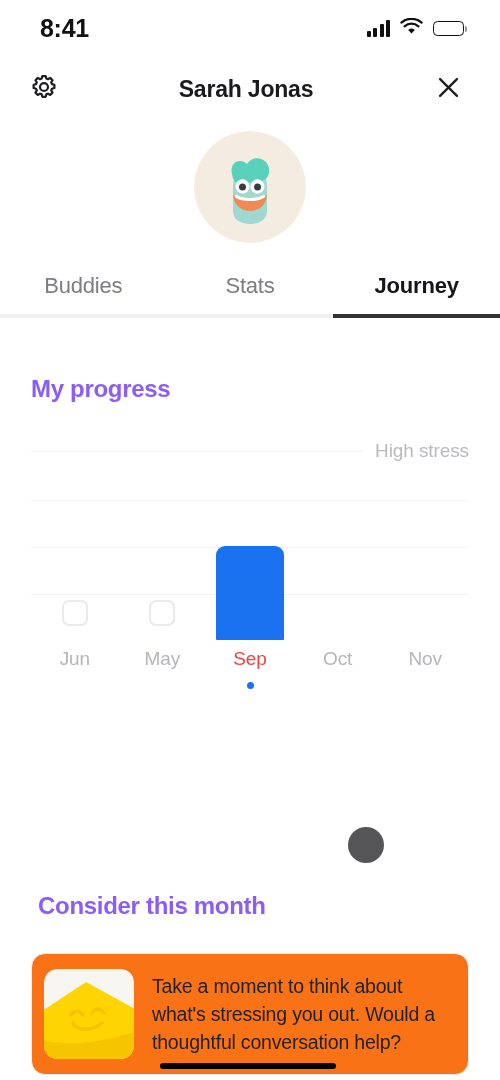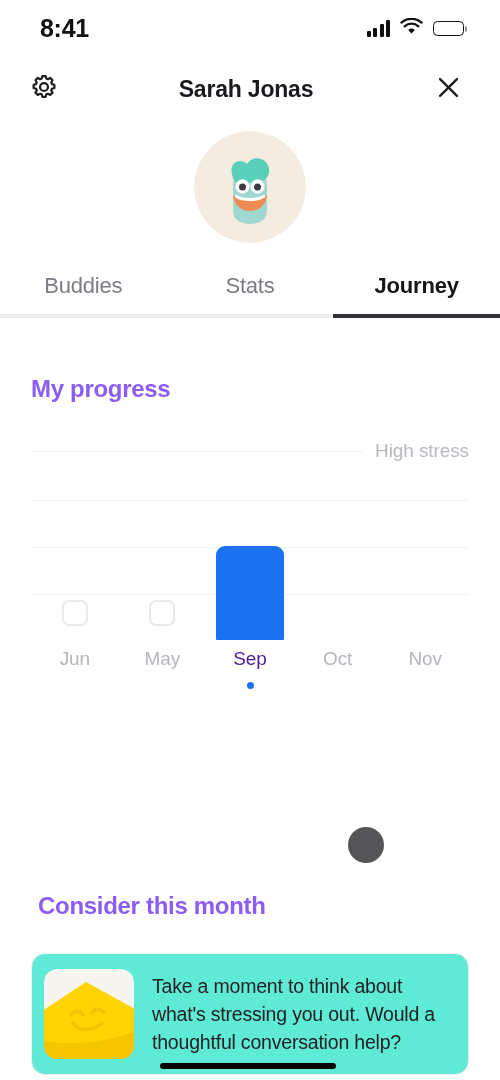--- a/index.html
+++ b/index.html
@@ -97,40 +97,40 @@
   .bar-empty {
     width:26px; height:26px; border:2px solid #e9e9ee; border-radius:7px; background:transparent;
     margin-bottom:14px;
   }
 
   .month-labels { position:absolute; top:208px; left:0; width:438px; height:28px; }
   .month-label {
     position:absolute; width:87.6px; text-align:center;
     font-size:19px; color:#b5b5bc; letter-spacing:-0.1px;
   }
-  .month-label.active { color:#4c1d95; }
+  .month-label.active { color:#ef4444; }
   .month-label:nth-of-type(1){ left:0; }
   .month-label:nth-of-type(2){ left:87.6px; }
   .month-label:nth-of-type(3){ left:175.2px; }
   .month-label:nth-of-type(4){ left:262.8px; }
   .month-label:nth-of-type(5){ left:350.4px; }
   .active-dot {
     position:absolute; top:242px; left:216px; width:7px; height:7px;
     border-radius:50%; background:#1a72f0;
   }
 
   .scroll-thumb {
     position:absolute; top:827px; left:348px; width:36px; height:36px;
     border-radius:50%; background:#555558;
   }
 
   
   .card {
     position:absolute; top:953px; left:31px; width:438px; height:122px;
-    border:1px solid #eeeef1; border-radius:14px; background:#5eead4;
+    border:1px solid #eeeef1; border-radius:14px; background:#f97316;
     display:flex; align-items:center; padding:12px; gap:18px; overflow:hidden;
   }
   .card-thumb { width:90px; height:90px; border-radius:13px; flex:none; display:block; }
   .card-text {
     font-size:19.5px; line-height:28px; color:#222226; letter-spacing:-0.2px;
     padding-right:6px;
   }
 
   .home-indicator {
     position:absolute; bottom:11px; left:160px; width:176px; height:6px;

